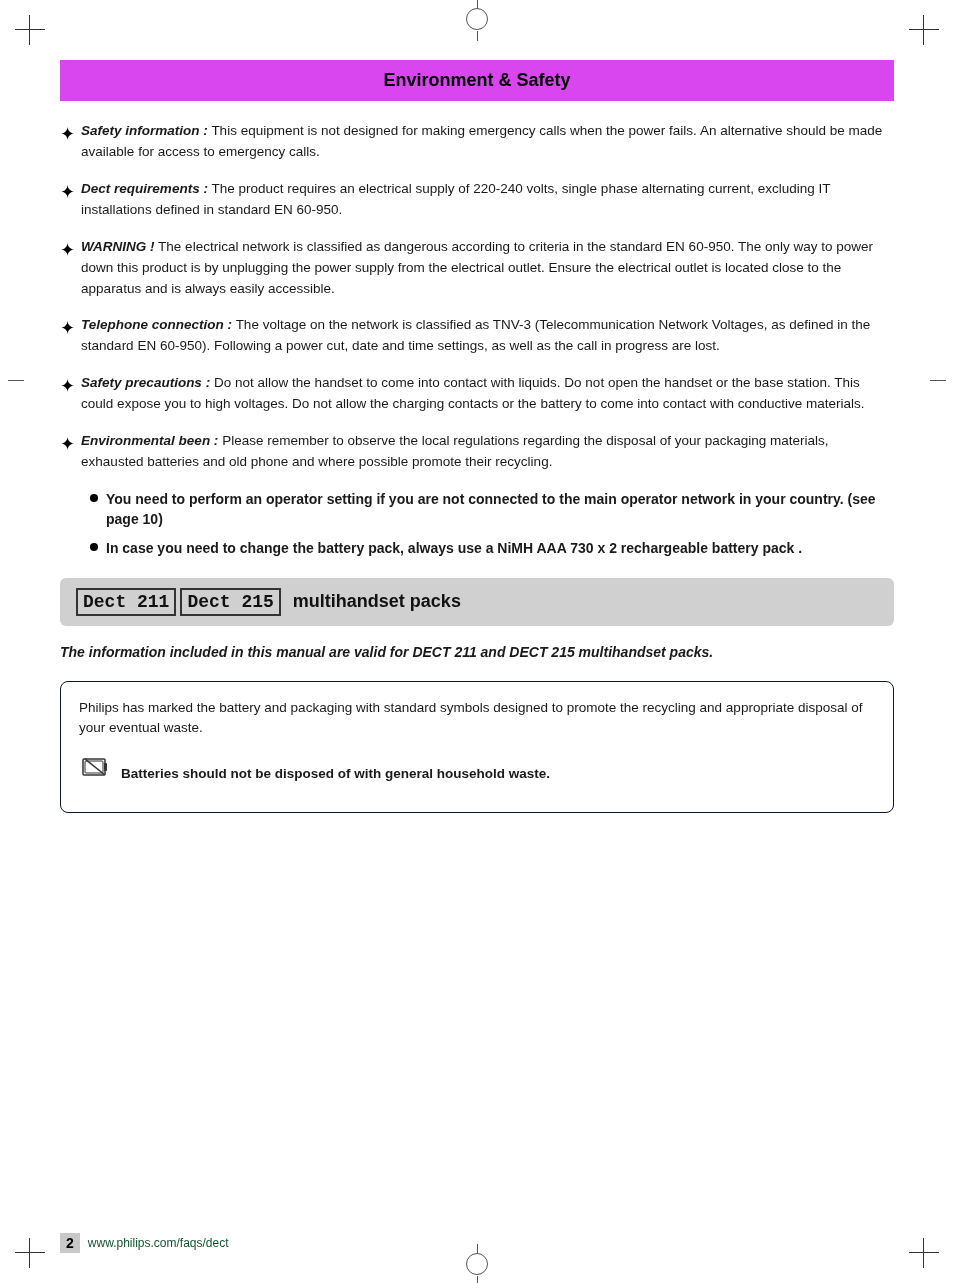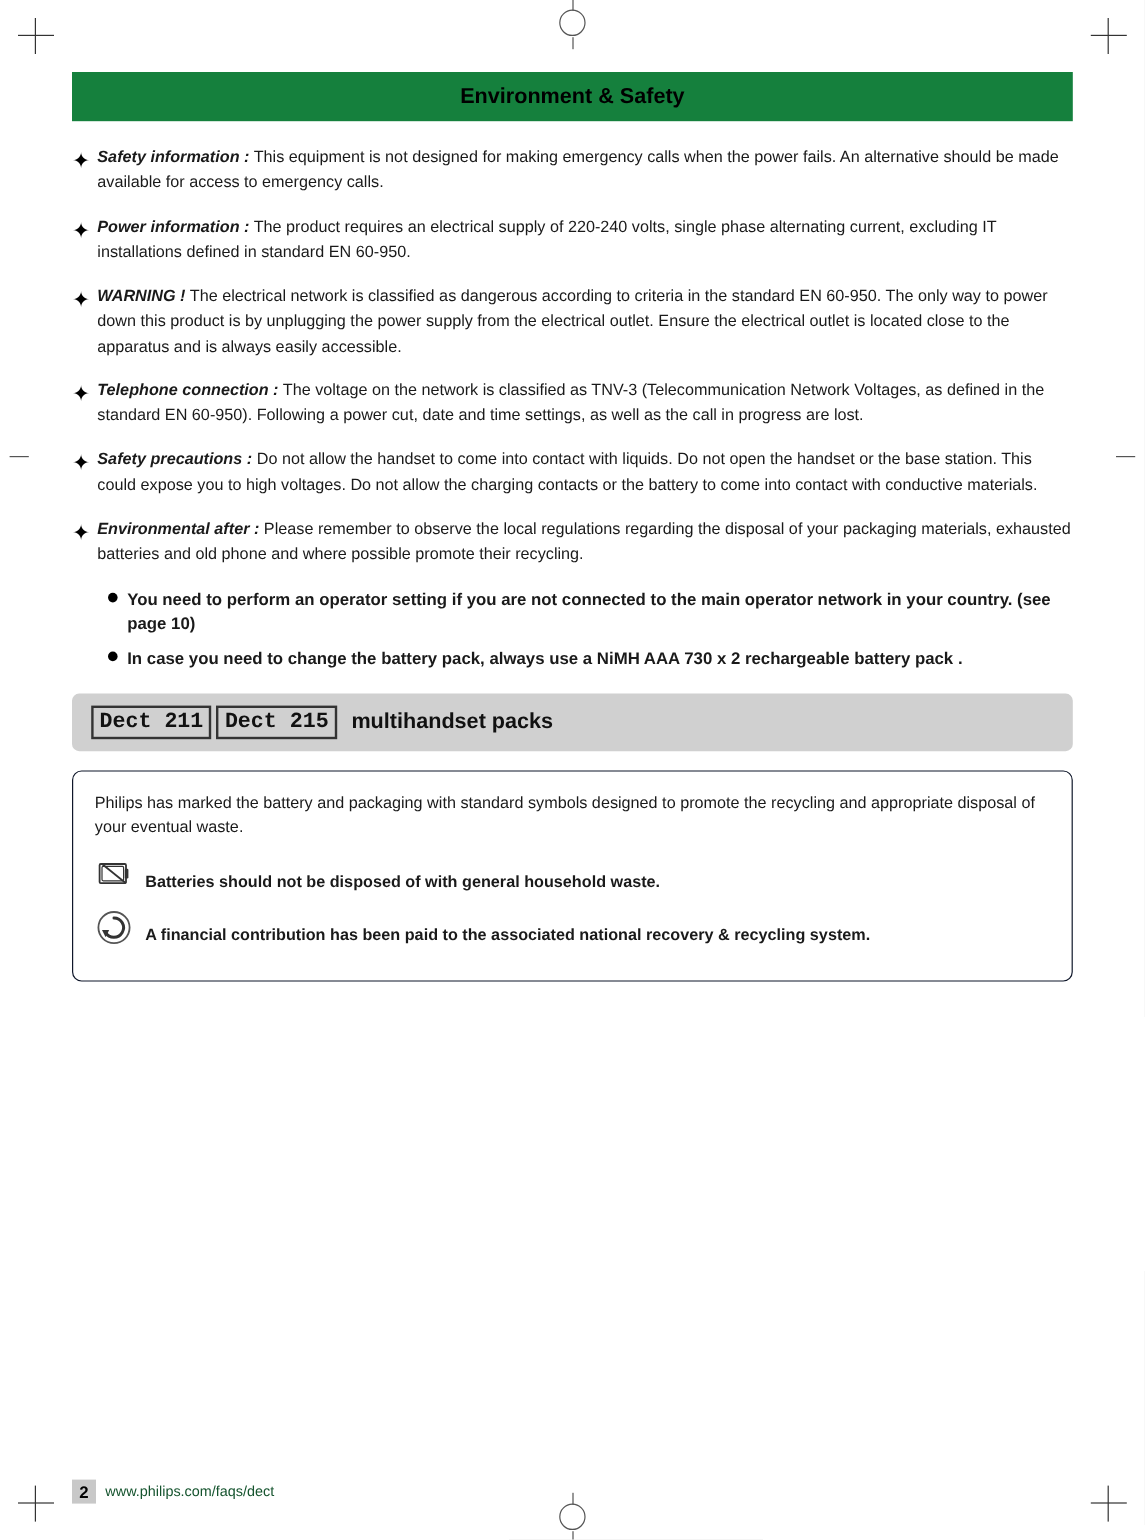--- a/index.html
+++ b/index.html
@@ -78,21 +78,21 @@
     .bottom-circle::before, .bottom-circle::after {
       content: '';
       position: absolute;
       background: #555;
     }
     .bottom-circle::before { width: 1px; height: 10px; top: -10px; left: 10px; }
     .bottom-circle::after { width: 1px; height: 10px; top: 22px; left: 10px; }
 
     
     .title-bar {
-      background: #15803d;
+      background: #d946ef;
       text-align: center;
       padding: 10px 20px;
       margin-bottom: 20px;
       margin-top: 20px;
     }
 
     .title-bar h1 {
       font-size: 18px;
       font-weight: bold;
       color: #000;
@@ -300,21 +300,21 @@
       <span class="diamond-bullet">✦</span>
       <p>
         <b>Safety information :</b>
         <span>This equipment is not designed for making emergency calls when the power fails. An alternative should be made available for access to emergency calls.</span>
       </p>
     </div>
 
     <div class="section">
       <span class="diamond-bullet">✦</span>
       <p>
-        <b>Power information :</b>
+        <b>Dect requirements :</b>
         <span>The product requires an electrical supply of 220-240 volts, single phase alternating current, excluding IT  installations defined in standard EN 60-950.</span>
       </p>
     </div>
 
     <div class="section">
       <span class="diamond-bullet">✦</span>
       <p>
         <b>WARNING !</b>
         <span> </span>
         <span>The electrical network is classified as dangerous according to criteria in the standard EN 60-950. The only way to power down this product is by unplugging the power supply from the electrical outlet. Ensure the electrical outlet is located close to the apparatus and is always easily accessible.</span>
@@ -333,21 +333,21 @@
       <span class="diamond-bullet">✦</span>
       <p>
         <b>Safety precautions :</b>
         <span>Do not allow the handset to come into contact with liquids. Do not open the handset or the base station. This could expose you to high voltages. Do not allow the charging contacts or the battery to come into contact with conductive materials.</span>
       </p>
     </div>
 
     <div class="section">
       <span class="diamond-bullet">✦</span>
       <p>
-        <b>Environmental after :</b>
+        <b>Environmental been :</b>
         <span>Please remember to observe the local regulations regarding the disposal of your packaging materials, exhausted batteries and old phone and where possible promote their recycling.</span>
       </p>
     </div>
 
     <div class="bullet-section">
       <div class="bullet-item">
         <div class="bullet-dot"></div>
         <p>You need to perform an operator setting if you are not connected to the main operator network in your country. (see page 10)</p>
       </div>
       <div class="bullet-item">
@@ -361,48 +361,38 @@
         <div class="dect-box">
           <span>Dect 211</span>
         </div>
         <div class="dect-box">
           <span>Dect 215</span>
         </div>
       </div>
       <span class="dect-banner-text">multihandset packs</span>
     </div>
 
+    <p class="dect-info">The information included in this manual are valid for DECT 211 and DECT 215 multihandset packs.</p>
 
     <div class="philips-box">
       <p class="intro-text">Philips has marked the battery and packaging with standard symbols designed to promote the recycling and appropriate disposal of your eventual waste.</p>
 
       <div class="icon-row">
         <div class="icon-img">
 
           <svg width="28" height="28" viewBox="0 0 28 28" xmlns="http://www.w3.org/2000/svg">
             <rect x="2" y="5" width="22" height="16" rx="1" ry="1" fill="none" stroke="#333" stroke-width="1.5"></rect>
             <rect x="23" y="9" width="3" height="8" rx="1" fill="#333"></rect>
             <rect x="4" y="7" width="18" height="12" rx="1" fill="none" stroke="#333" stroke-width="1"></rect>
             <line x1="4" y1="5" x2="24" y2="21" stroke="#333" stroke-width="1.5"></line>
           </svg>
         </div>
         <p>Batteries should not be disposed of with general household waste.</p>
       </div>
 
-      <div class="icon-row">
-        <div class="icon-img">
-
-          <svg width="30" height="30" viewBox="0 0 30 30" xmlns="http://www.w3.org/2000/svg">
-            <circle cx="15" cy="15" r="13" fill="none" stroke="#555" stroke-width="1.5"></circle>
-            <path d="M 15 7 A 8 8 0 1 1 8 19" fill="none" stroke="#333" stroke-width="2.5" stroke-linecap="round"></path>
-            <polygon points="8,23 5,17 11,17" fill="#333"></polygon>
-          </svg>
-        </div>
-        <p>A financial contribution has been paid to the associated national recovery &amp; recycling system.</p>
-      </div>
     </div>
 
   </div>
 
   <div class="footer">
     <span class="footer-num">2</span>
     <span class="footer-url">www.philips.com/faqs/dect</span>
   </div>
 
 </div>

